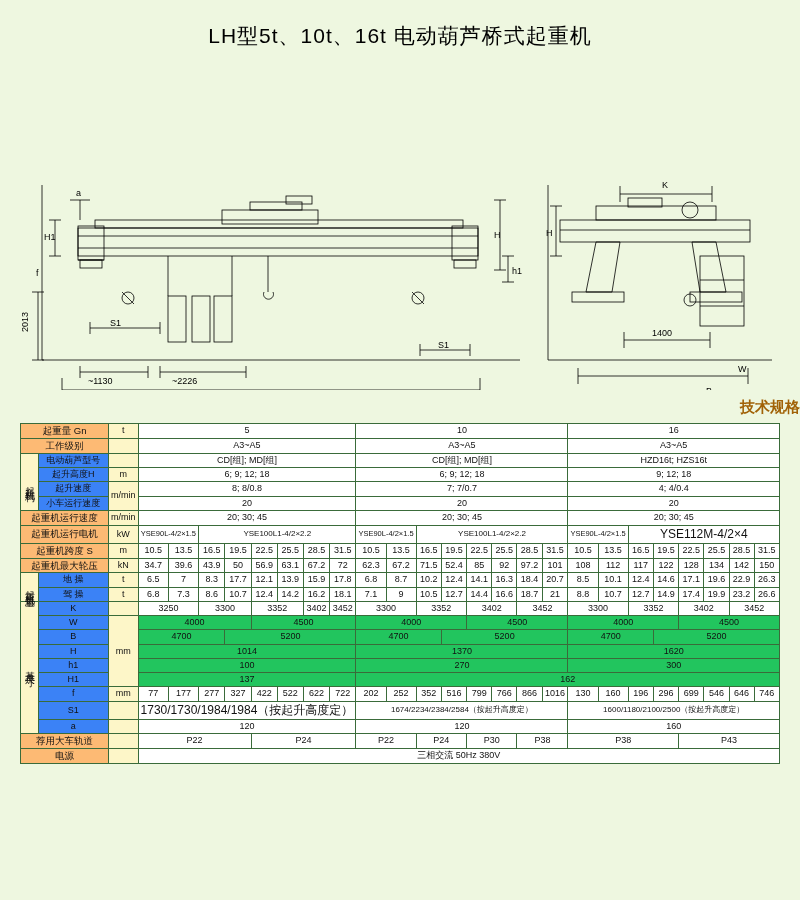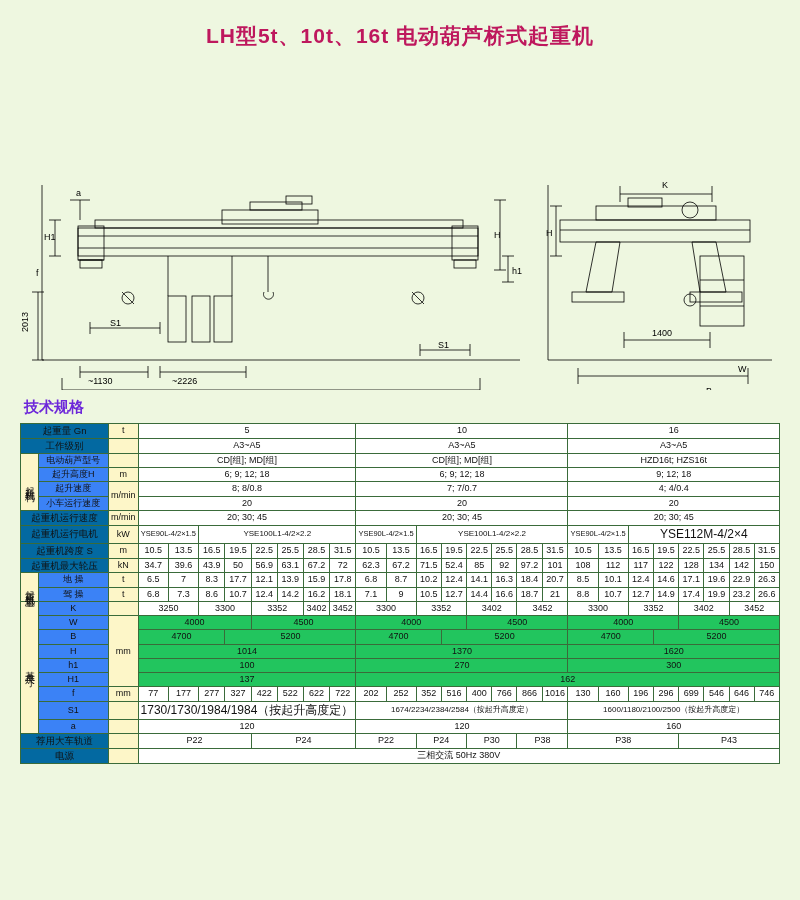--- a/index.html
+++ b/index.html
@@ -6,54 +6,55 @@
   body{
     width:800px;height:900px;
     background:#eef7e0;
     font-family:"Liberation Sans", sans-serif;
     color:#111;
     position:relative;
     overflow:hidden;
   }
   .title{
     text-align:center;
-    color:#be185d;
-    font-weight:bold;
+    color:#000000;
+    font-weight:normal;
     font-size:21px;
     padding-top:22px;
     letter-spacing:1px;
   }
   .drawing{
     position:relative;
     height:330px;
     margin-top:10px;
   }
   .section-title{
-    color:#6d28d9;
+    color:#a16207;
     font-weight:bold;
     font-size:15px;
     margin:8px 0 6px 24px;
+    text-align:right;
   }
   svg{display:block;}
   table.spec{
     border-collapse:collapse;
     margin:0 auto;
     width:760px;
     font-size:9px;
     background:#ffffff;
   }
   table.spec td,table.spec th{
     border:1px solid #3a6b3a;
     text-align:center;
     padding:1px 2px;
     line-height:1.25;
     white-space:nowrap;
   }
   td.rowhead{
-    background:#0369a1;
+    background:#fdba74;
     font-size:9.5px;
     padding:1px 3px;
   }
   td.rowhead2{
     background:#3b82f6;
     font-size:9px;
   }
   td.group{
     background:#fdf6c8;
     font-size:10px;
@@ -455,21 +456,21 @@
       <td class="val">277</td>
       <td class="val">327</td>
       <td class="val">422</td>
       <td class="val">522</td>
       <td class="val">622</td>
       <td class="val">722</td>
       <td class="val">202</td>
       <td class="val">252</td>
       <td class="val">352</td>
       <td class="val">516</td>
-      <td class="val">400</td>
+      <td class="val">799</td>
       <td class="val">766</td>
       <td class="val">866</td>
       <td class="val">1016</td>
       <td class="val">130</td>
       <td class="val">160</td>
       <td class="val">196</td>
       <td class="val">296</td>
       <td class="val">699</td>
       <td class="val">546</td>
       <td class="val">646</td>

